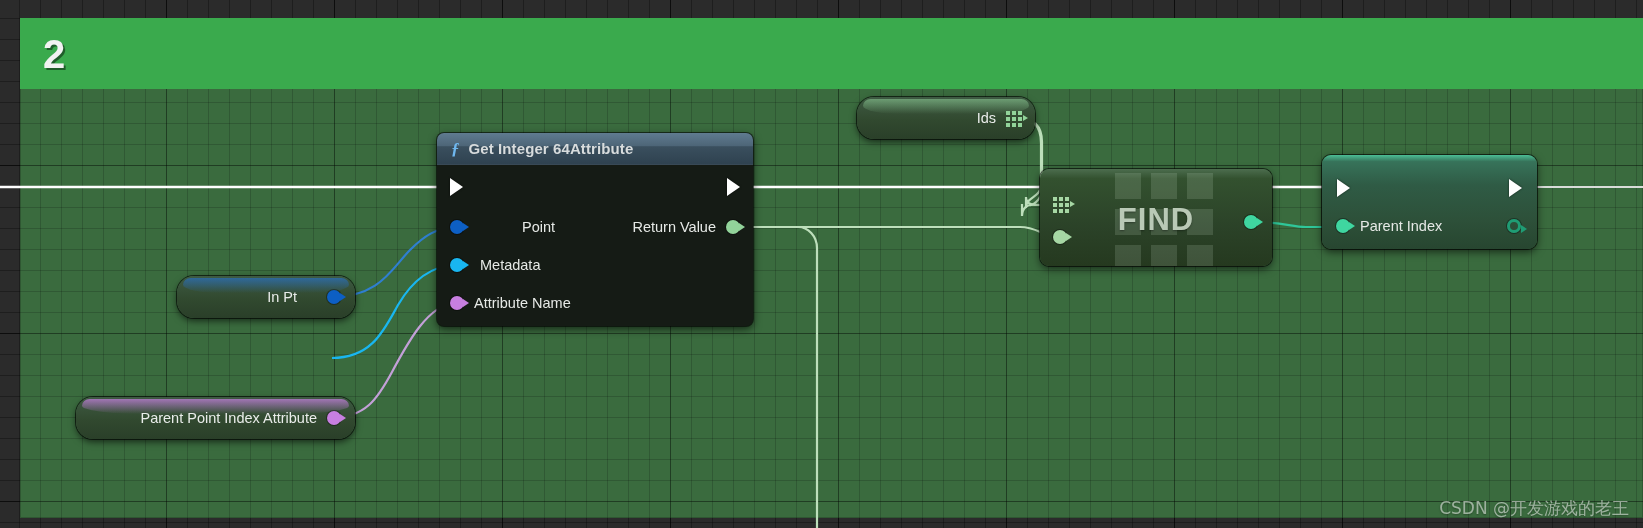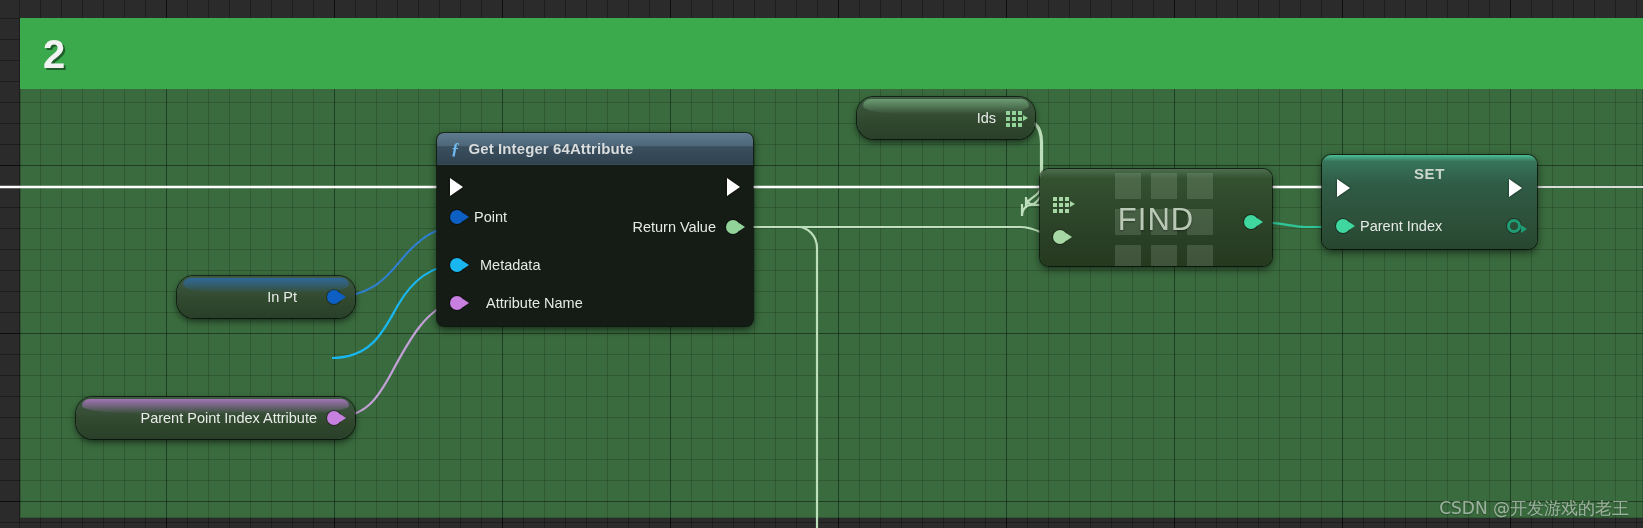--- a/index.html
+++ b/index.html
@@ -138,21 +138,21 @@
     overflow:hidden;
   }
   #find-watermark{
     position:absolute;left:75px;top:4px;width:110px;height:92px;
     display:grid;grid-template-columns:repeat(3,26px);grid-template-rows:repeat(3,26px);
     gap:10px;opacity:.14;
   }
   #find-watermark i{background:#dff3df;display:block;}
   #find-label{
     position:absolute;left:0;right:0;top:33px;text-align:center;
-    color:#b9c9b6;font-size:31px;font-weight:normal;letter-spacing:1px;
+    color:#b9c9b6;font-size:31px;font-weight:bold;letter-spacing:1px;
     text-shadow:0 1px 2px rgba(0,0,0,.35);
   }
   .find-pin{position:absolute;}
 
   
   #set-node{
     left:1322px;top:155px;width:215px;height:94px;
     border-radius:9px;
     background:linear-gradient(to bottom,#4bbd95 0%,#37735a 7%,#2f5b45 32%,#2d5039 70%,#274630 100%);
     box-shadow:0 3px 9px rgba(0,0,0,.6), 0 0 0 1px rgba(0,0,0,.6);
@@ -218,36 +218,36 @@
       <span id="fn-title">Get Integer 64Attribute</span>
     </div>
 
     <div class="fn-row left" style="top:44px;">
       <span class="pin-exec"></span>
     </div>
     <div class="fn-row right" style="top:44px;">
       <span class="pin-exec"></span>
     </div>
 
-    <div class="fn-row left" style="top:74px;">
+    <div class="fn-row left" style="top:84px;gap:48px;">
       <span class="pin-circle" style="background:#0d5fc4;color:#0d5fc4;"></span>
       <span class="fn-label">Point</span>
     </div>
 
     <div class="fn-row right" style="top:84px;">
       <span class="fn-label">Return Value</span>
       <span class="pin-circle" style="background:#92d39a;color:#92d39a;"></span>
     </div>
 
     <div class="fn-row left" style="top:122px;gap:6px;">
       <span class="pin-circle" style="background:#19b6f0;color:#19b6f0;"></span>
       <span class="fn-label">Metadata</span>
     </div>
 
-    <div class="fn-row left" style="top:160px;gap:12px;">
+    <div class="fn-row left" style="top:160px;">
       <span class="pin-circle" style="background:#c77fe0;color:#c77fe0;"></span>
       <span class="fn-label">Attribute Name</span>
     </div>
   </div>
 
   <div class="var-node" id="var-inpt" style="left:177px;top:276px;width:164px;height:42px;gap:20px;">
     <span class="var-sheen" style="background:linear-gradient(to bottom,rgba(40,110,190,.70),rgba(40,110,190,0));"></span>
     <span class="var-label">In Pt</span>
     <span class="pin-circle var-pin" style="background:#0d5fc4;color:#0d5fc4;"></span>
   </div>
@@ -297,21 +297,20 @@
         <i></i>
         <i></i>
         <i></i>
     </span>
     <span class="pin-circle find-pin" style="left:13px;top:61px;background:#a6d7a4;color:#a6d7a4;"></span>
     <span id="find-label">FIND</span>
     <span class="pin-circle find-pin" style="right:14px;top:46px;background:#3fd6a0;color:#3fd6a0;"></span>
   </div>
 
   <div class="node" id="set-node">
-    <span id="set-title">SET</span>
 
     <div class="set-row" style="left:15px;top:23px;">
       <span class="pin-exec"></span>
     </div>
     <div class="set-row" style="right:15px;top:23px;">
       <span class="pin-exec"></span>
     </div>
 
     <div class="set-row" style="left:14px;top:61px;">
       <span class="pin-circle" style="background:#3fd6a0;color:#3fd6a0;"></span>

